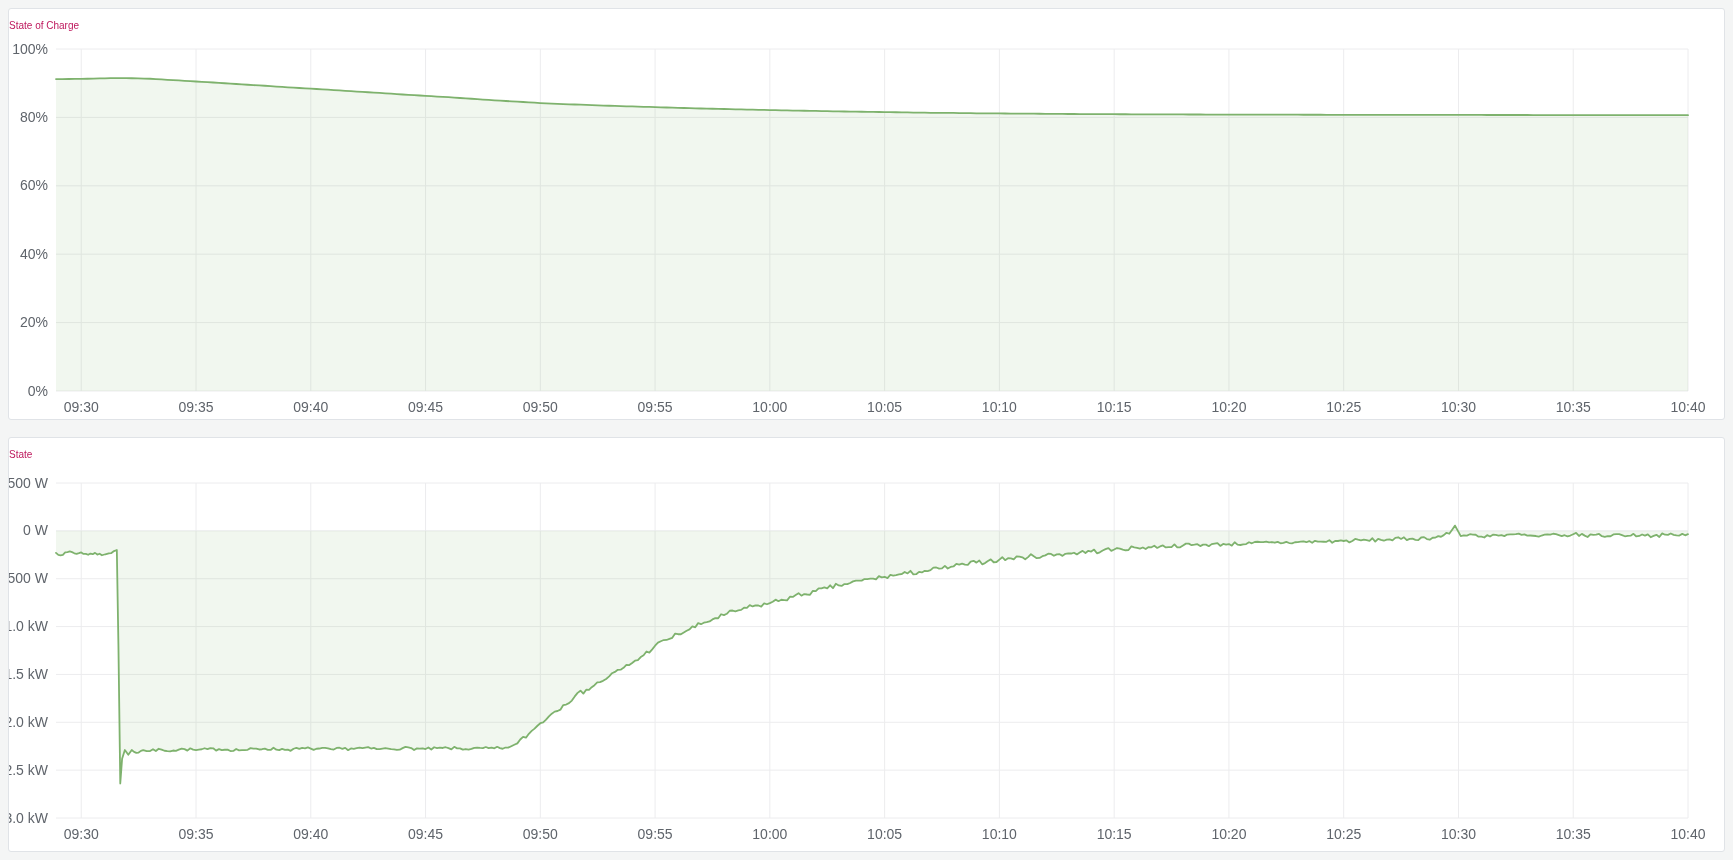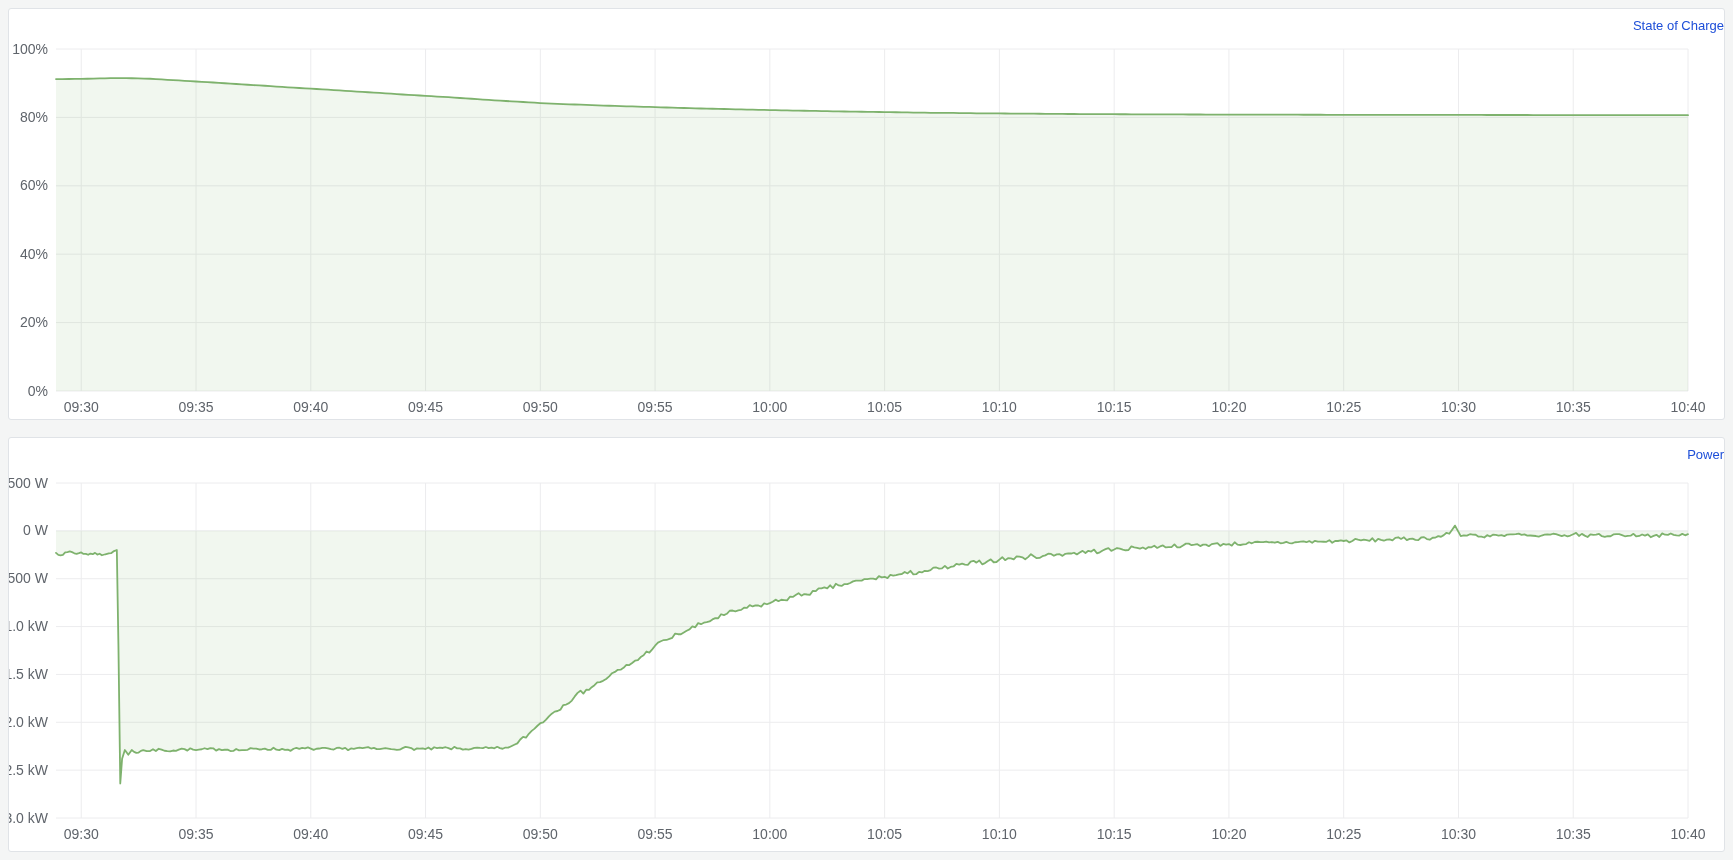--- a/index.html
+++ b/index.html
@@ -12,24 +12,24 @@
   .panel{
     position:absolute;left:8px;width:1717px;
     background:#ffffff;
     border:1px solid #e0e3e7;
     border-radius:3px;
     box-sizing:border-box;
   }
   .panel-title{
     margin:0;
     padding-top:6px;
-    text-align:right;
-    font-size:13px;
+    text-align:left;
+    font-size:10px;
     font-weight:500;
-    color:#1d4ed8;
+    color:#be185d;
     line-height:22px;
     position:relative;
     z-index:2;
   }
   .plot-wrap{position:absolute;inset:0;z-index:1;}
   .plot-wrap svg{width:100%;height:100%;display:block;}
   .grid-line{stroke:#ececee;stroke-width:1;}
   .tick-label{fill:#5f646b;font-size:14px;font-family:"Liberation Sans",sans-serif;}
   .series-line{fill:none;stroke-width:1.8;stroke-linejoin:round;stroke-linecap:round;}
 </style>
@@ -82,21 +82,21 @@
         <text x="39" y="112.9" text-anchor="end" class="tick-label">80%</text>
         <text x="39" y="181.3" text-anchor="end" class="tick-label">60%</text>
         <text x="39" y="249.7" text-anchor="end" class="tick-label">40%</text>
         <text x="39" y="318.1" text-anchor="end" class="tick-label">20%</text>
         <text x="39" y="386.5" text-anchor="end" class="tick-label">0%</text>
       </svg>
   </div>
 </section>
 
 <section class="panel" style="top:437px;height:415px">
-  <h2 class="panel-title">Power</h2>
+  <h2 class="panel-title">State</h2>
   <div class="plot-wrap">
     <svg viewBox="0 0 1715 413">
         <line x1="47" x2="1679" y1="45" y2="45" class="grid-line"></line>
         <line x1="47" x2="1679" y1="92.85714285714286" y2="92.85714285714286" class="grid-line"></line>
         <line x1="47" x2="1679" y1="140.71428571428572" y2="140.71428571428572" class="grid-line"></line>
         <line x1="47" x2="1679" y1="188.57142857142856" y2="188.57142857142856" class="grid-line"></line>
         <line x1="47" x2="1679" y1="236.42857142857142" y2="236.42857142857142" class="grid-line"></line>
         <line x1="47" x2="1679" y1="284.2857142857143" y2="284.2857142857143" class="grid-line"></line>
         <line x1="47" x2="1679" y1="332.1428571428571" y2="332.1428571428571" class="grid-line"></line>
         <line x1="47" x2="1679" y1="380" y2="380" class="grid-line"></line>

